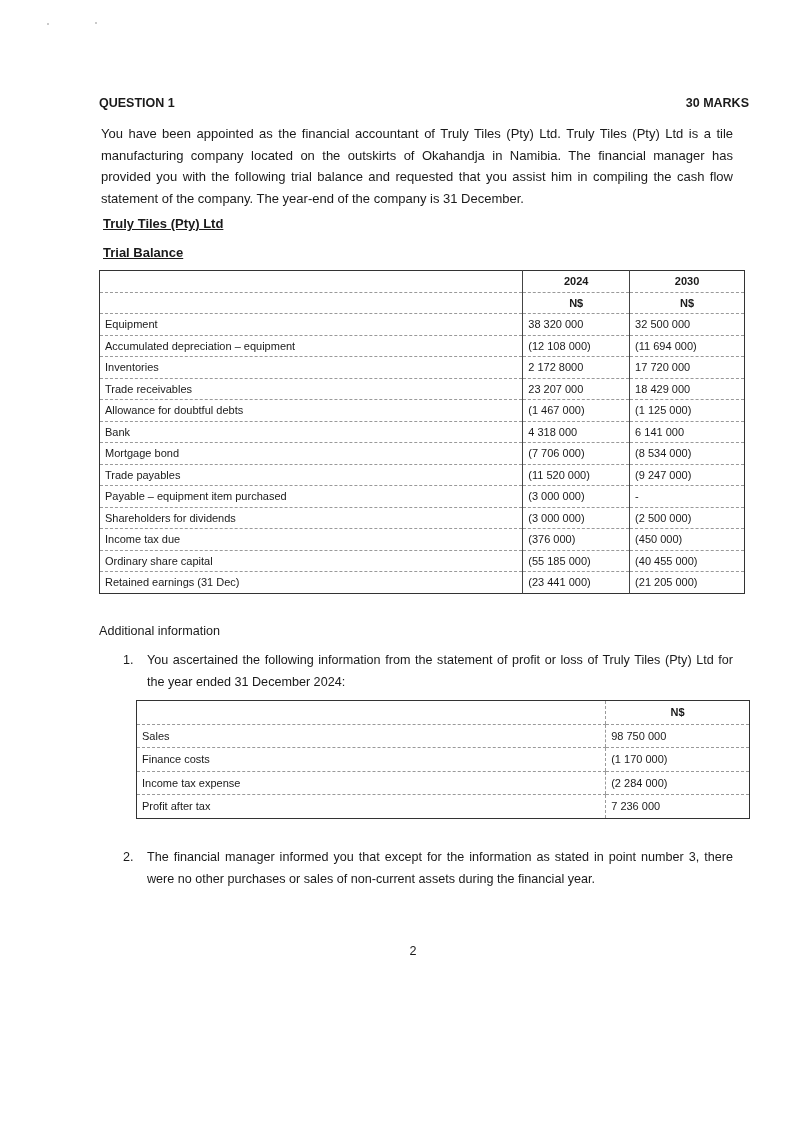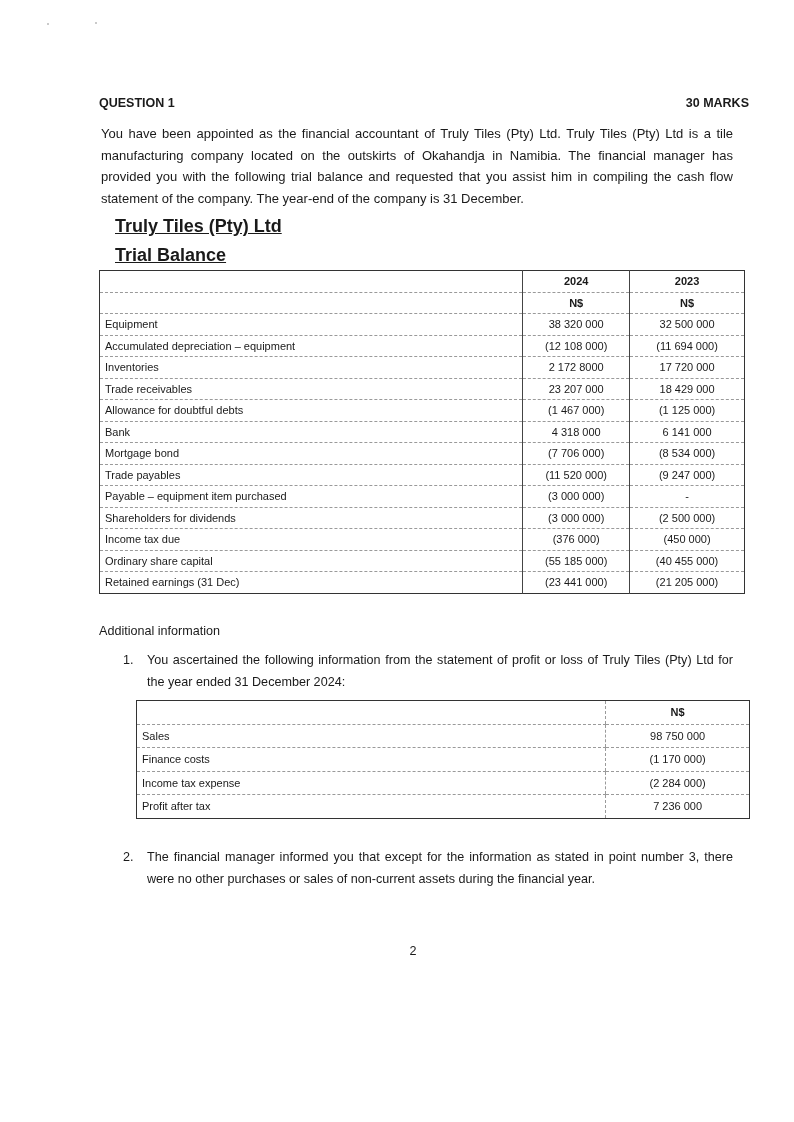--- a/index.html
+++ b/index.html
@@ -12,32 +12,32 @@
   .q-header {
     position: absolute; top: 96px; left: 0; width: 650px;
     display: flex; justify-content: space-between;
     font-weight: bold; font-size: 12.5px; gap: 8px;
   }
   .intro {
     position: absolute; top: 121px; left: 0; width: 632px;
     font-size: 13px; line-height: 21.5px; text-align: justify; margin: 2px;
   }
   .sub-title {
-    position: absolute; left: 16px; font-weight: bold; font-size: 18px;
+    position: absolute; left: 4px; font-weight: bold; font-size: 13px;
     text-decoration: underline; margin: 0;
   }
   table { border-collapse: collapse; font-size: 11px; }
   table.tb {
     position: absolute; top: 270px; left: 0; width: 646px;
     border: 1.3px solid #333;
   }
   table.tb td, table.pl td {
     height: 20.5px; padding: 0 5px; border-bottom: 1px dashed #9a9a9a;
   }
-  table.tb td.num, table.pl td.num { text-align: center; border-left: 1.3px solid #444; }
+  table.tb td.num, table.pl td.num { text-align: left; border-left: 1.3px solid #444; }
   table.tb td.hdr, table.pl td.hdr { text-align: center; font-weight: bold; }
   table.tb td.lbl, table.pl td.lbl { text-align: left; }
   table.tb col.c1 { width: 420px; }
   table.tb col.c2 { width: 106px; }
   table.tb col.c3 { width: 114px; }
   table.tb tr:last-child td { border-bottom: none; }
   .add-info {
     position: absolute; top: 624px; left: 0; font-weight: normal; font-size: 12.6px; margin: 0;
   }
   .list-item {
@@ -80,21 +80,21 @@
   <table class="tb">
     <colgroup>
         <col class="c1">
         <col class="c2">
         <col class="c3">
       </colgroup>
     <tbody id="tb-body">
       <tr>
         <td class="lbl"></td>
         <td class="num hdr">2024</td>
-        <td class="num hdr">2023</td>
+        <td class="num hdr">2030</td>
       </tr>
       <tr>
         <td class="lbl"></td>
         <td class="num hdr">N$</td>
         <td class="num hdr">N$</td>
       </tr>
     <tr>
           <td class="lbl">Equipment</td>
           <td class="num">38 320 000</td>
           <td class="num">32 500 000</td>

